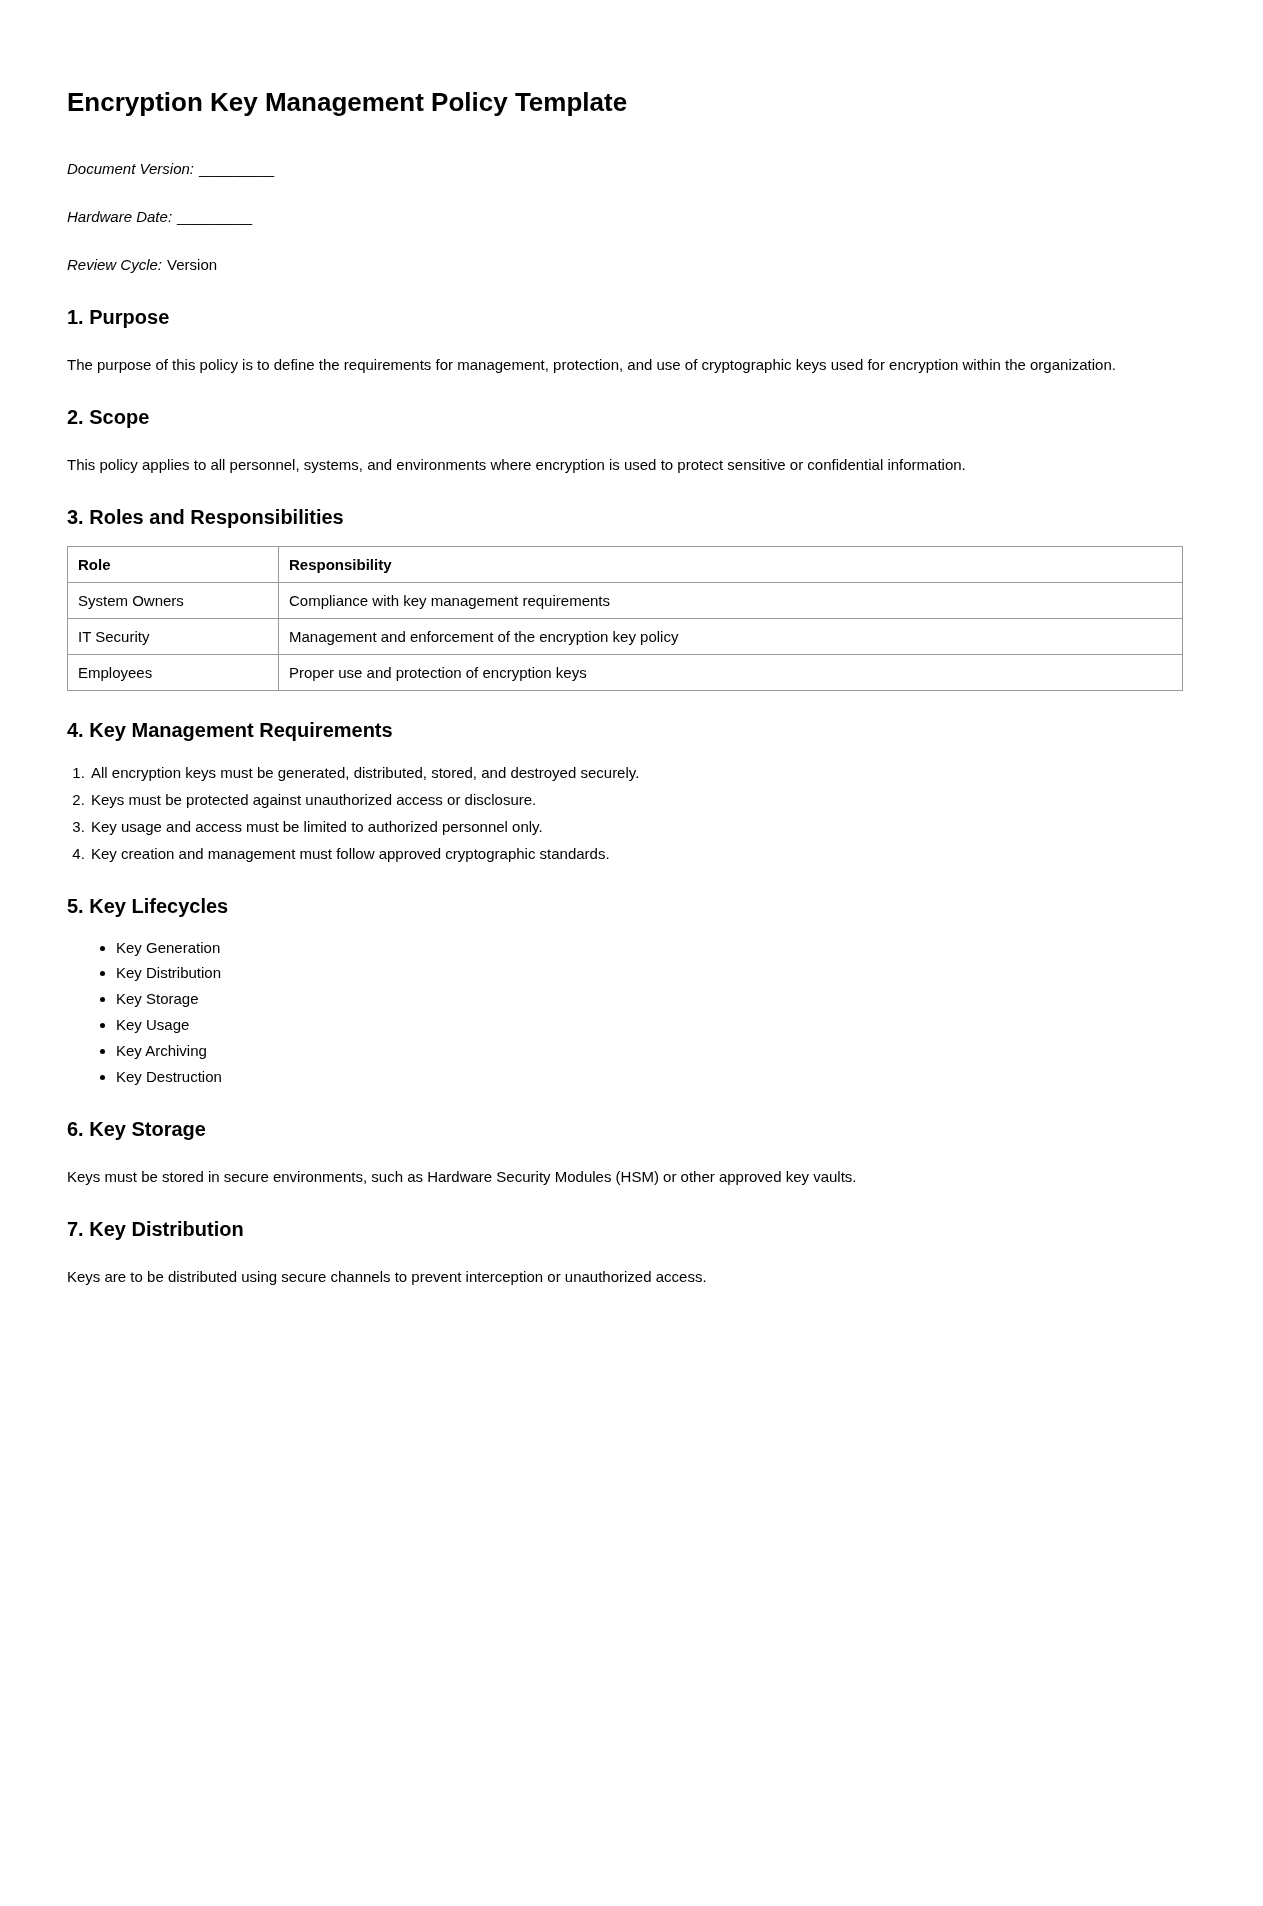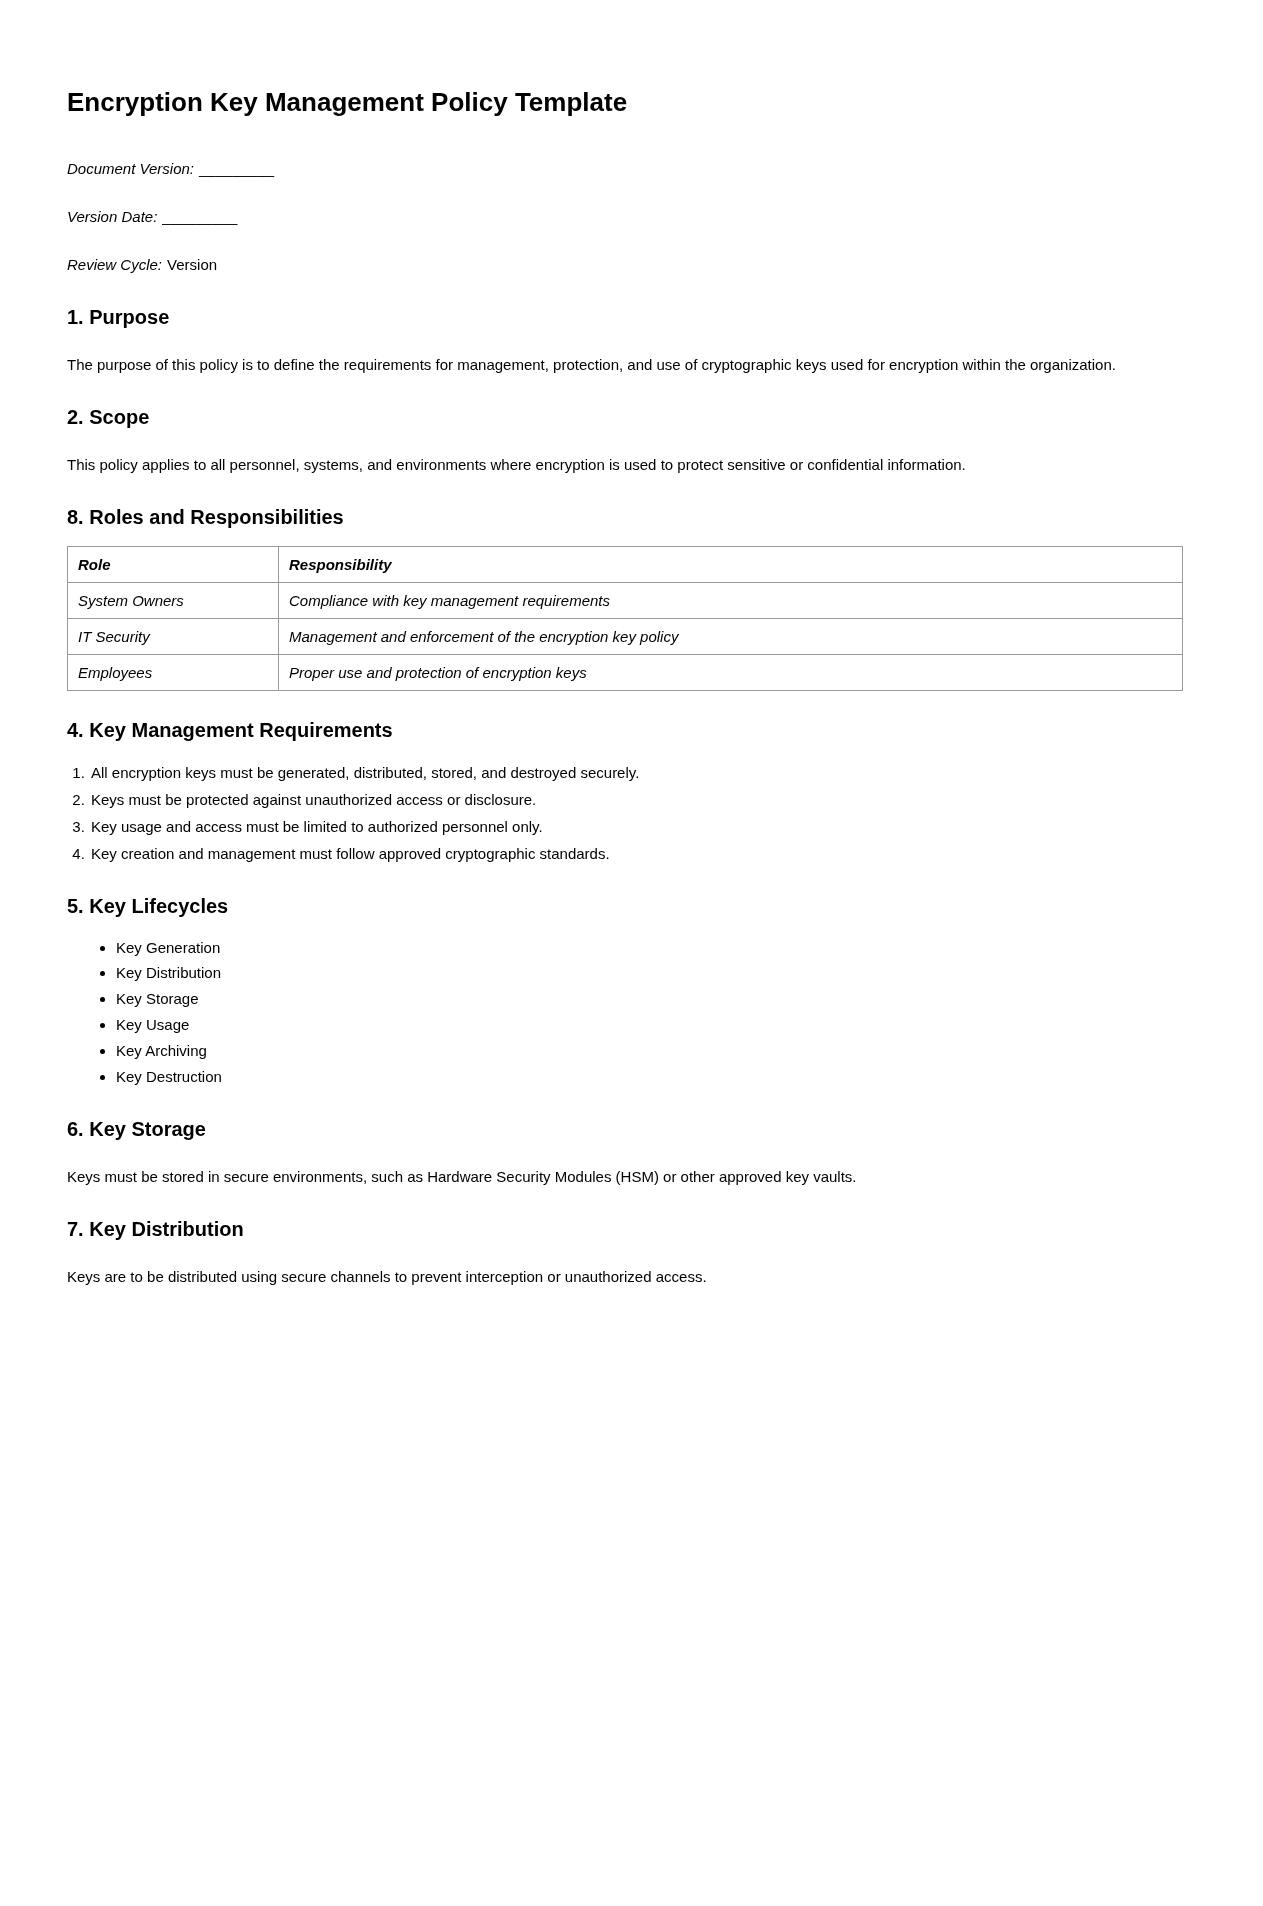--- a/index.html
+++ b/index.html
@@ -44,49 +44,48 @@
     margin: 16px 0 15px 0;
   }
   table.roles th, table.roles td {
     border: 1px solid #999999;
     padding: 4px 10px;
     text-align: left;
     vertical-align: middle;
     font-size: 15px;
     line-height: 27px;
     font-weight: normal;
-    font-style: italic;
   }
   table.roles th { font-weight: bold; }
   table.roles .col-role { width: 211px; }
   ol.reqs { margin: 15px 0; padding-left: 22px; }
   ol.reqs li { line-height: 1.8; padding-left: 2px; }
   ul.cycles { margin: 15px 0; padding-left: 21px; }
   ul.cycles li { line-height: 1.73; margin-left: 28px; }
 </style>
 </head>
 <body>
 
 <div class="page">
 
   <h1>Encryption Key Management Policy Template</h1>
 
   <p class="meta"><span class="label">Document Version:</span><span class="blank">_________</span></p>
 
-  <p class="meta"><span class="label">Version Date:</span><span class="blank">_________</span></p>
+  <p class="meta"><span class="label">Hardware Date:</span><span class="blank">_________</span></p>
 
   <p class="meta"><span class="label">Review Cycle:</span><span class="value">Version</span></p>
 
   <h2>1. Purpose</h2>
   <p>The purpose of this policy is to define the requirements for management, protection, and use of cryptographic keys used for encryption within the organization.</p>
 
   <h2>2. Scope</h2>
   <p>This policy applies to all personnel, systems, and environments where encryption is used to protect sensitive or confidential information.</p>
 
-  <h2>8. Roles and Responsibilities</h2>
+  <h2>3. Roles and Responsibilities</h2>
   <table class="roles">
     <thead>
       <tr>
         <th class="col-role">Role</th>
         <th>Responsibility</th>
       </tr>
     </thead>
     <tbody>
       <tr>
         <td>System Owners</td>

